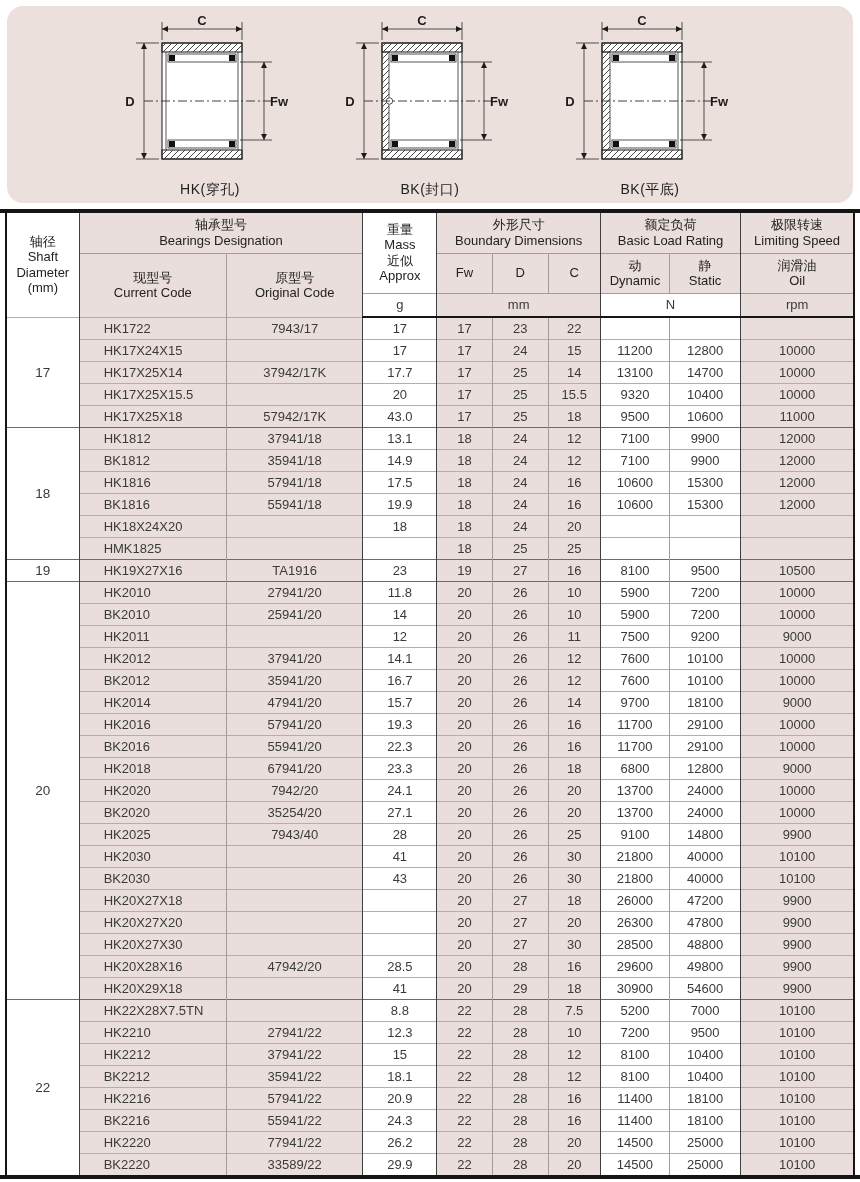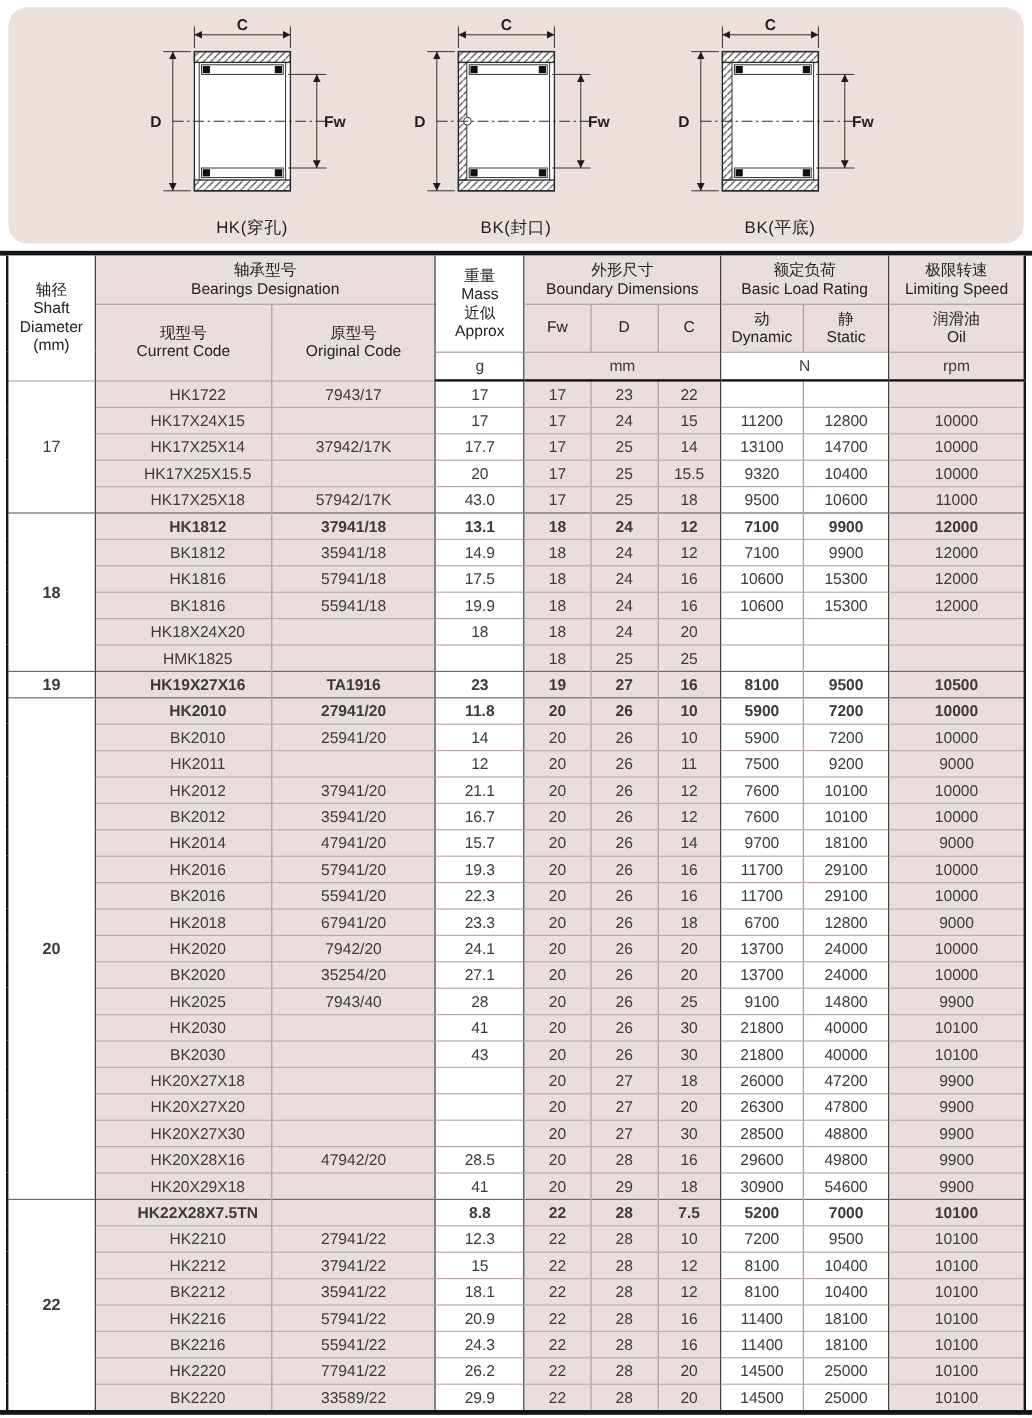--- a/index.html
+++ b/index.html
@@ -51,22 +51,22 @@
   td{font-size:13px;height:22px;color:#3a3a3a;}
   thead tr.h1 th{height:40px;margin-left:33px;}
   thead tr.h2 th{height:40px;}
   thead tr.h3 td{height:24px;border-top:1px solid var(--line-thin);border-bottom:2px solid var(--rule-black);}
   thead tr.h2 th{border-top:1px solid var(--line-thin);}
   .pink{background:var(--cell-pink);}
   .white{background:#ffffff;}
   .bl-dark{border-left:1px solid var(--line-dark);}
   .bl-thin{border-left:1px solid var(--line-thin);}
   tbody td{border-top:1px solid var(--line-row);}
-  tbody tr.group-start td{border-top:1.5px solid var(--line-group);font-weight:bold;}
-  tbody td.c-cur{text-align:center;padding-left:24px;}
+  tbody tr.group-start td{border-top:1.5px solid var(--line-group);}
+  tbody td.c-cur{text-align:left;padding-left:24px;}
   tbody td.shaft-cell{font-size:13.5px;}
 </style>
 </head>
 <body>
 
 <div class="page">
 
   <div class="diagram-panel">
 
     <figure class="diag">
@@ -427,21 +427,21 @@
             <td class="pink bl-dark">20</td>
             <td class="pink bl-thin">26</td>
             <td class="pink bl-thin">11</td>
             <td class="white bl-dark">7500</td>
             <td class="white bl-thin">9200</td>
             <td class="pink bl-dark">9000</td>
           </tr>
           <tr>
             <td class="pink bl-dark c-cur">HK2012</td>
             <td class="pink bl-thin">37941/20</td>
-            <td class="white bl-dark">21.1</td>
+            <td class="white bl-dark">14.1</td>
             <td class="pink bl-dark">20</td>
             <td class="pink bl-thin">26</td>
             <td class="pink bl-thin">12</td>
             <td class="white bl-dark">7600</td>
             <td class="white bl-thin">10100</td>
             <td class="pink bl-dark">10000</td>
           </tr>
           <tr>
             <td class="pink bl-dark c-cur">BK2012</td>
             <td class="pink bl-thin">35941/20</td>
@@ -486,21 +486,21 @@
             <td class="white bl-thin">29100</td>
             <td class="pink bl-dark">10000</td>
           </tr>
           <tr>
             <td class="pink bl-dark c-cur">HK2018</td>
             <td class="pink bl-thin">67941/20</td>
             <td class="white bl-dark">23.3</td>
             <td class="pink bl-dark">20</td>
             <td class="pink bl-thin">26</td>
             <td class="pink bl-thin">18</td>
-            <td class="white bl-dark">6700</td>
+            <td class="white bl-dark">6800</td>
             <td class="white bl-thin">12800</td>
             <td class="pink bl-dark">9000</td>
           </tr>
           <tr>
             <td class="pink bl-dark c-cur">HK2020</td>
             <td class="pink bl-thin">7942/20</td>
             <td class="white bl-dark">24.1</td>
             <td class="pink bl-dark">20</td>
             <td class="pink bl-thin">26</td>
             <td class="pink bl-thin">20</td>

